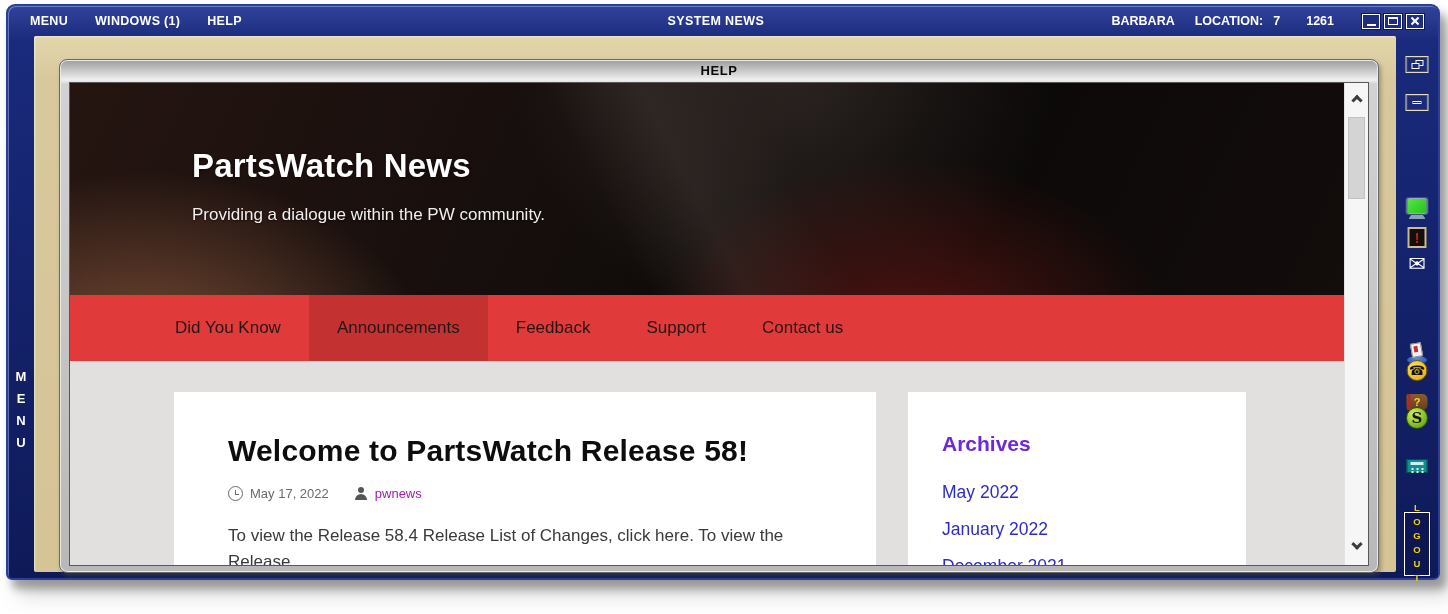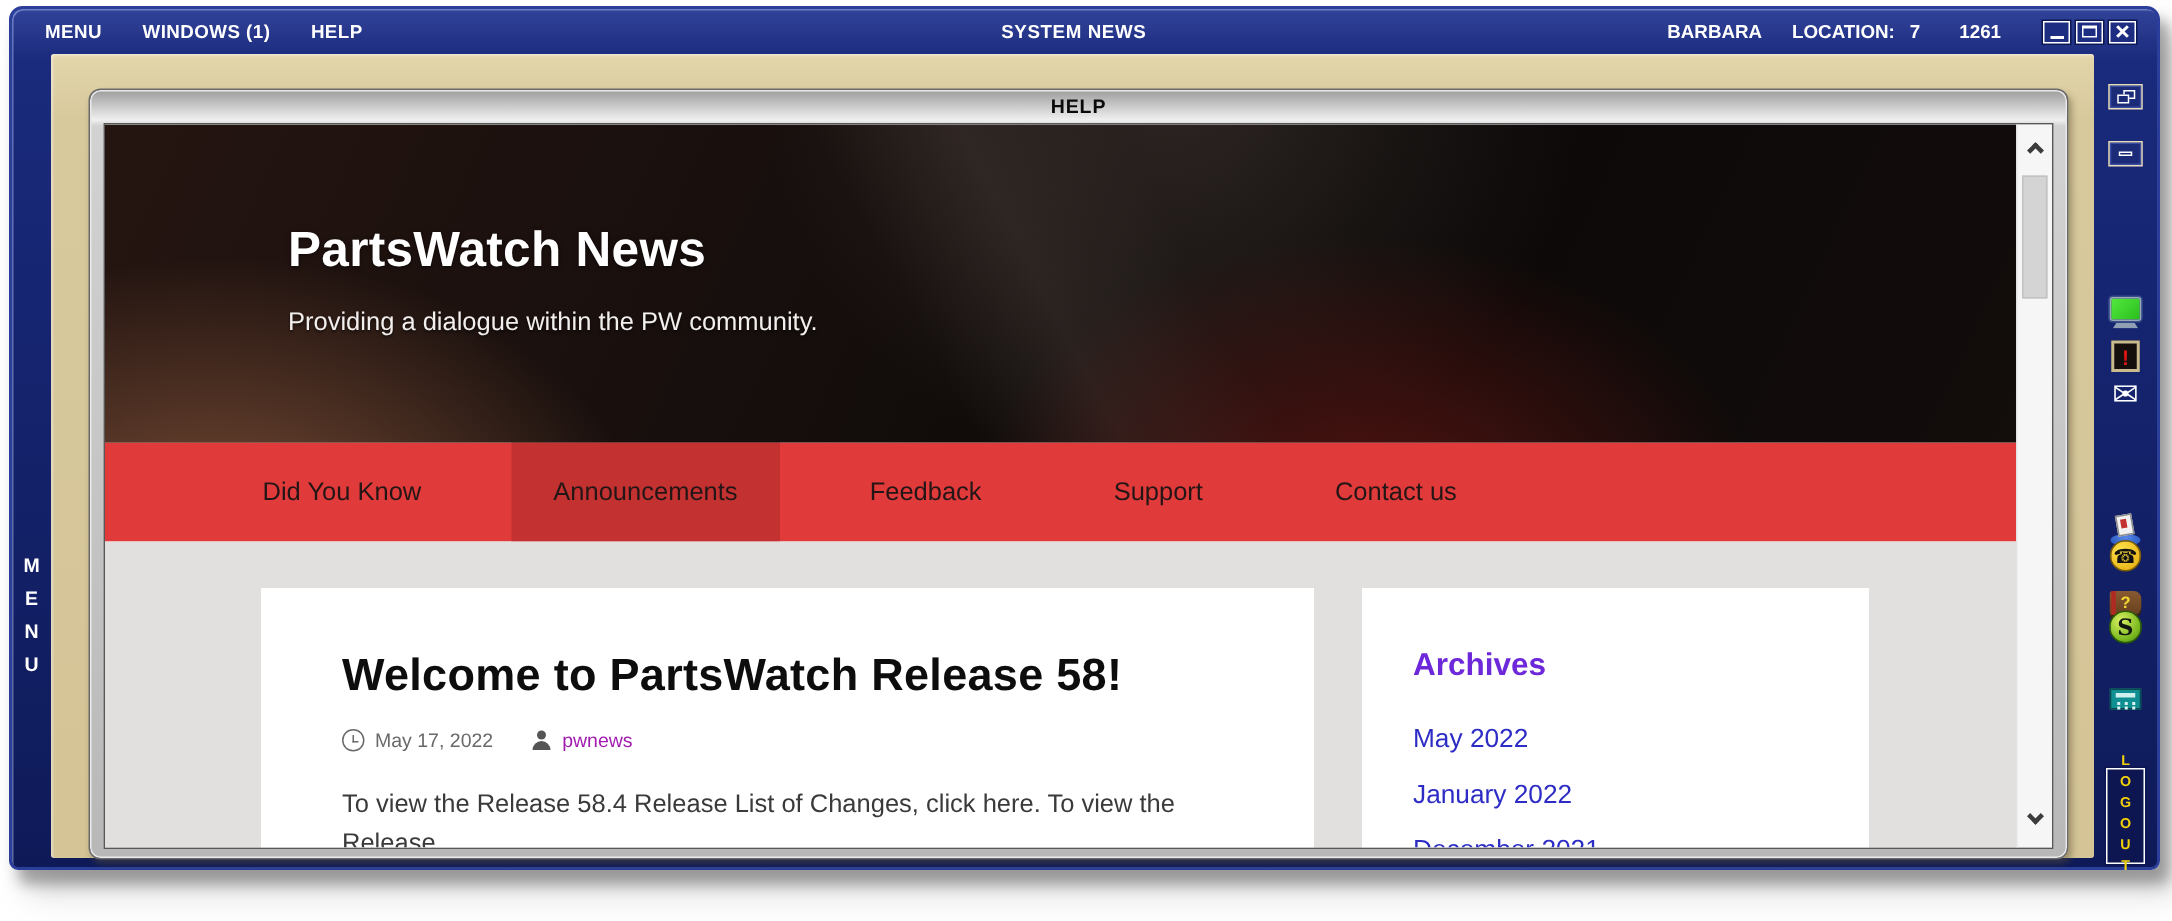--- a/index.html
+++ b/index.html
@@ -106,21 +106,21 @@
       radial-gradient(ellipse 430px 300px at 66% 120%, rgba(140,28,24,.55), transparent 60%),
       radial-gradient(ellipse 520px 360px at 6% 135%, rgba(150,95,66,.8), transparent 55%),
       radial-gradient(circle 380px at 56% -15%, rgba(82,70,66,.45), transparent 72%),
       linear-gradient(62deg, transparent 42%, rgba(130,118,110,.16) 49%, transparent 57%),
       linear-gradient(115deg,#251511 0%, #170f0d 35%, #0a0807 65%, #130d0c 100%); }
   .hero-title{ position:absolute; left:122px; top:64px; color:#fff; font-size:33px; font-weight:bold;
     letter-spacing:.2px; text-shadow:0 1px 3px rgba(0,0,0,.6); }
   .hero-tagline{ position:absolute; left:122px; top:122px; color:#f2efee; font-size:17px;
     text-shadow:0 1px 2px rgba(0,0,0,.6); }
 
-  .site-nav{ height:66px; flex:none; background:#e03a3a; display:flex; padding-left:77px;gap:32px; }
+  .site-nav{ height:66px; flex:none; background:#e03a3a; display:flex; padding-left:77px; }
   .nav-item{ line-height:66px; padding:0 28px; font-size:17px; color:#241616; cursor:pointer; }
   .nav-item.active{ background:#c43131; }
 
   .page-body{ flex:1; background:#e2e0df; position:relative; overflow:hidden; }
   .card{ position:absolute; top:31px; bottom:-12px; background:#ffffff; }
   .article-card{ left:104px; width:702px; padding:42px 54px 0 54px; }
   .article-title{ font-size:30px; font-weight:bold; color:#0d0d0d; letter-spacing:.2px; }
   .article-meta{ display:flex; align-items:center; margin-top:18px; font-size:13px; color:#6a6a6a; }
   .clock-icon{ width:15px; height:15px; border:1.5px solid #6b6b6b; border-radius:50%;
     position:relative; margin-right:7px; flex:none; }

